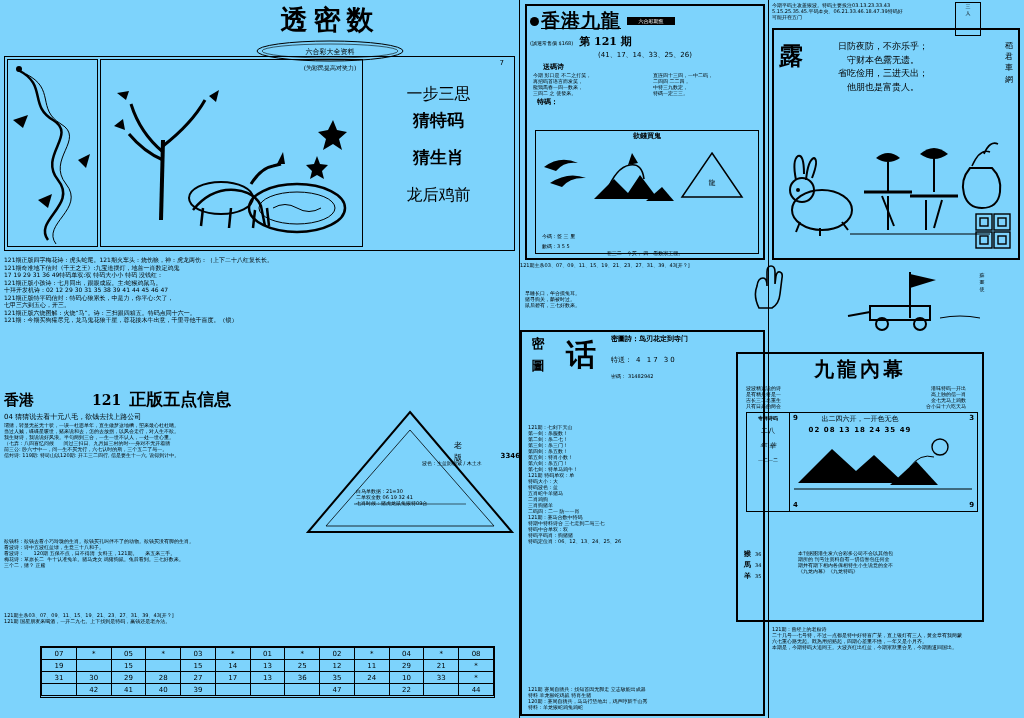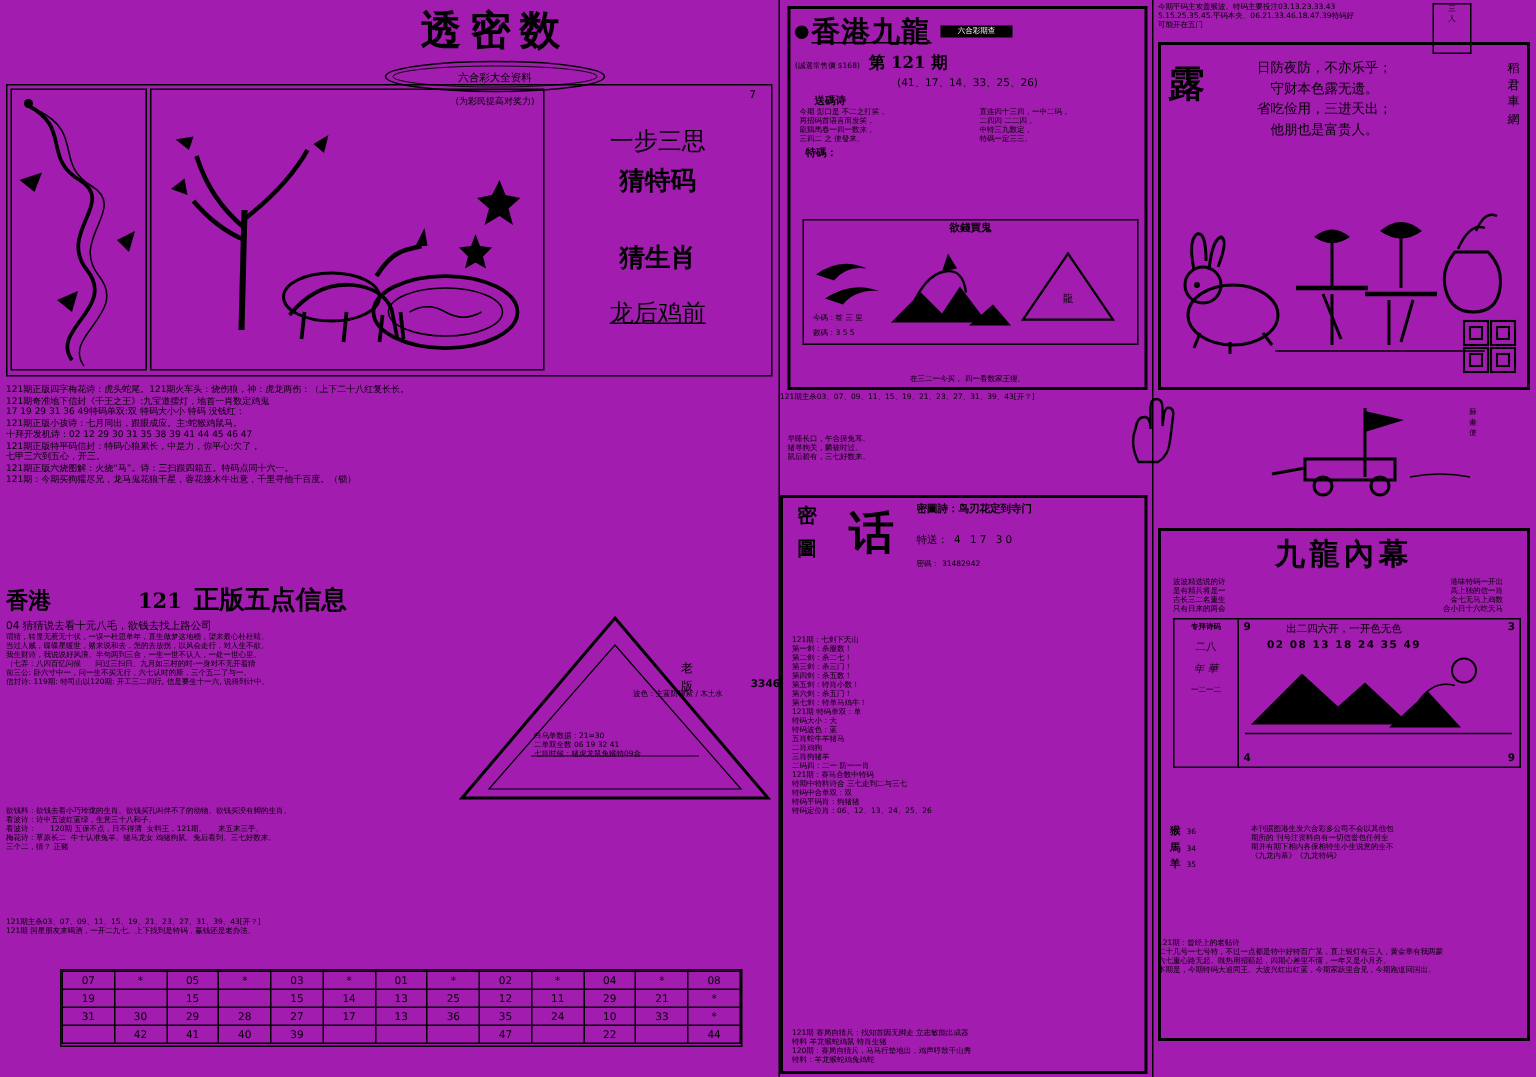--- a/index.html
+++ b/index.html
@@ -1,17 +1,17 @@
 <!DOCTYPE html>
 <html><head>
 <meta charset="utf-8">
 <style>
   html,body{margin:0;padding:0;background:#ffffff;}
   body{width:1024px;height:718px;font-family:"DejaVu Sans","Liberation Sans",sans-serif;color:#000;overflow:hidden;}
-  .page{position:relative;width:1024px;height:718px;background:#a21caf;}
+  .page{position:relative;width:1024px;height:718px;background:#7dd3fc;}
   .box{position:absolute;box-sizing:border-box;}
   .bd{border:1px solid #000;}
   .bd2{border:2px solid #000;}
   .ttl{font-family:"DejaVu Serif","Liberation Serif",serif;font-weight:bold;text-align:center;}
   .tiny{font-size:6px;line-height:1.25;}
   .xtiny{font-size:5px;line-height:1.2;}
   .sm{font-size:7px;line-height:1.3;}
   .ctr{text-align:center;}
   .bold{font-weight:bold;}
   .wrap{white-space:pre-wrap;word-break:break-all;}
@@ -65,22 +65,22 @@
         <path d="M172 148 q12 -7 24 0 q12 7 24 0" stroke="#000" stroke-width="1" fill="none"></path>
 
         <path d="M232 60 l4 10 l10 2 l-8 7 l3 11 l-9 -6 l-10 6 l3 -11 l-8 -7 l10 -2 z" fill="#000"></path>
         <path d="M216 96 l3 8 l8 1 l-6 6 l2 8 l-7 -4 l-7 4 l2 -8 l-6 -6 l8 -1 z" fill="#000"></path>
       </svg>
     </div>
     <div class="box" style="left:360px;top:2px;width:147px;height:188px;">
       <div class="sm" style="text-align:right;padding-right:8px;">7</div>
       <div class="ttl" style="font-size:16px;margin-top:16px;font-weight:normal;">一步三思</div>
       <div class="ttl" style="font-size:17px;margin-top:4px;">猜特码</div>
-      <div class="ttl" style="font-size:17px;margin-top:28px;">猜生肖</div>
-      <div class="ttl" style="font-size:16px;margin-top:16px;font-weight:normal;text-decoration:underline;">龙后鸡前</div>
+      <div class="ttl" style="font-size:17px;margin-top:14px;">猜生肖</div>
+      <div class="ttl" style="font-size:16px;margin-top:16px;font-weight:normal;">龙后鸡前</div>
     </div>
   </div>
 
   <div class="box tiny wrap" style="left:4px;top:256px;width:512px;height:130px;">121期正版四字梅花诗：虎头蛇尾。121期火车头：烧伤狼，神：虎龙两伤：（上下二十八红复长长。
 121期奇准地下信封《千王之王》:九宝道摆灯，地首一肖数定鸡鬼
 17 19 29 31 36 49特码单双:双 特码大小小 特码 没钱红：
 121期正版小孩诗：七月同出，跟眼成应。主:蛇猴鸡鼠马。
 十拜开发机诗：02 12 29 30 31 35 38 39 41 44 45 46 47
 121期正版特平码信封：特码心狼累长，中是力，你平心:欠了，
 七甲三六到五心，开三。
@@ -214,21 +214,21 @@
 龍鷄馬春一四一数来，
 三四二 之 使發来。</div>
       <div class="xtiny wrap" style="width:100px;">直连四十三四，一中二码，
 二四四 二二四，
 中特三九数定，
 特碼一定三三。</div>
     </div>
 
     <div class="sm bold" style="padding-left:10px;margin-top:2px;">特碼：</div>
 
-    <div class="box bd" style="left:8px;top:140px;width:224px;height:84px;">
+    <div class="box bd" style="left:8px;top:124px;width:224px;height:124px;">
       <div class="ctr bold sm" style="margin-top:1px;">欲錢買鬼</div>
       <svg width="222" height="70" viewBox="0 0 222 70" style="display:block;">
         <path d="M8 26 q16 -12 34 -4 q-14 -2 -22 8 z" fill="#000"></path>
         <path d="M14 42 q18 -12 36 -5 q-16 -1 -24 9 z" fill="#000"></path>
         <path d="M70 52 q10 -26 24 -28 q12 -2 14 14" stroke="#000" stroke-width="1.6" fill="none"></path>
         <path d="M92 24 l4 -12 l6 10 z" fill="#000"></path>
         <path d="M58 58 l20 -20 l14 14 l12 -18 l18 24 z" fill="#000"></path>
         <path d="M110 60 l16 -14 l12 14 z" fill="#000"></path>
         <polygon points="176,12 206,56 146,56" fill="none" stroke="#000" stroke-width="1.5"></polygon>
         <text x="176" y="44" font-size="7" text-anchor="middle" font-family="DejaVu Serif, serif">龍</text>
@@ -366,21 +366,21 @@
       <circle cx="82" cy="58" r="6" fill="none" stroke="#000" stroke-width="2"></circle>
       <circle cx="120" cy="58" r="6" fill="none" stroke="#000" stroke-width="2"></circle>
       <path d="M70 46 l-22 4" stroke="#000" stroke-width="2"></path>
       <path d="M140 52 q20 -4 40 0" stroke="#000" stroke-width="1" fill="none"></path>
     </svg>
   </div>
   <div class="box xtiny" style="left:975px;top:272px;width:14px;white-space:pre;line-height:1.4;text-align:center;">蘇
 畫
 使</div>
 
-  <div class="box bd2" style="left:772px;top:352px;width:248px;height:342px;">
+  <div class="box bd2" style="left:736px;top:352px;width:248px;height:270px;">
     <div class="ttl ctr" style="font-size:20px;letter-spacing:3px;margin-top:2px;">九龍內幕</div>
     <div class="rowline" style="padding:2px 8px;">
       <div class="xtiny" style="width:110px;white-space:pre;">波波精选说的诗
 是有精兵将是一
 吉长三二名重生
 只有日来的两会</div>
       <div class="xtiny" style="width:110px;white-space:pre;text-align:right;">港味特码一开出
 高上独的信一肖
 金七无马上鸡数
 合小日十六吃天马</div>

